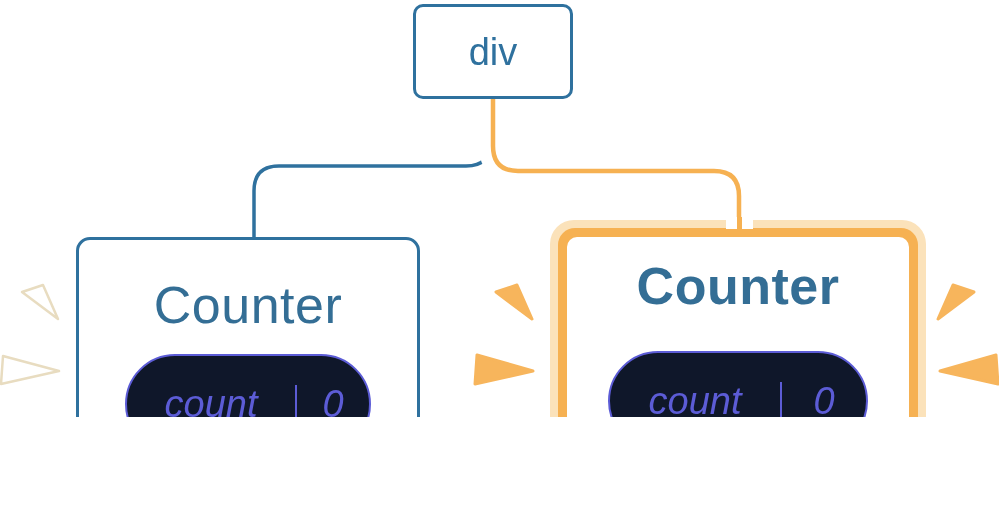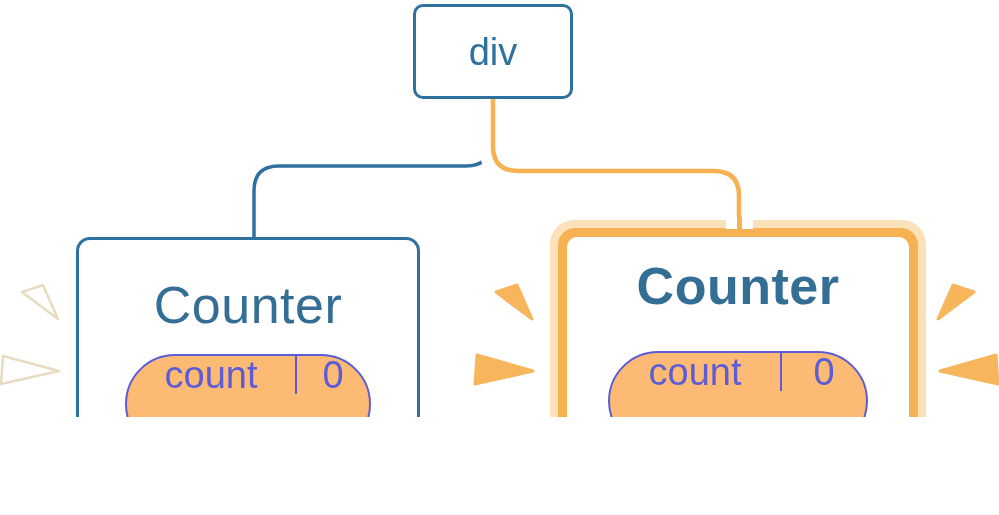--- a/index.html
+++ b/index.html
@@ -81,23 +81,24 @@
     letter-spacing: 0.5px;
   }
   .card-title.bold { font-weight: 700; color: var(--title-blue); }
 
   
   .pill {
     box-sizing: border-box;
     height: 100px;
     border: 2px solid var(--purple);
     border-radius: 52px;
-    background: #fdba74;
-    display: flex; align-items: flex-start;
+    background: #0f172a;
+    display: flex; align-items: center;
     overflow: hidden;
+    font-style: italic;
   }
   .card-left .pill  { margin-top: 26px; width: 246px; }
   .card-right-inner .pill { margin-top: 42px; width: 260px; }
   .pill-key, .pill-val {
     display: flex; align-items: center; justify-content: center;
     color: var(--purple);
     font-size: 38px; line-height: 1;
   }
   .pill-key { flex: 1; }
   .pill-val { border-left: 2px solid var(--purple); }

